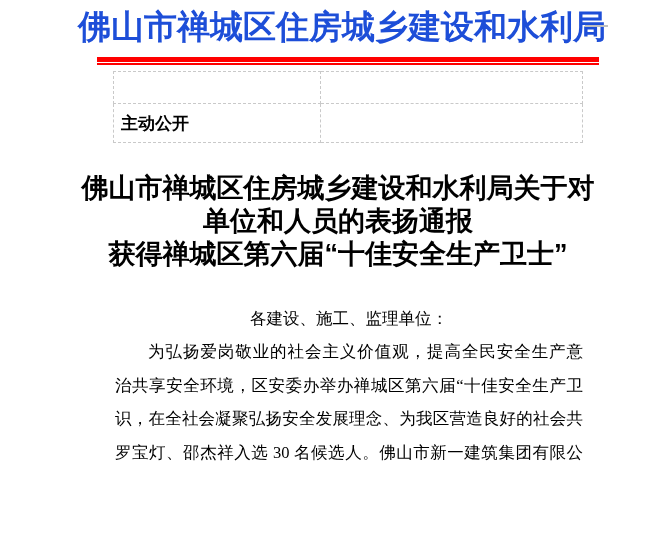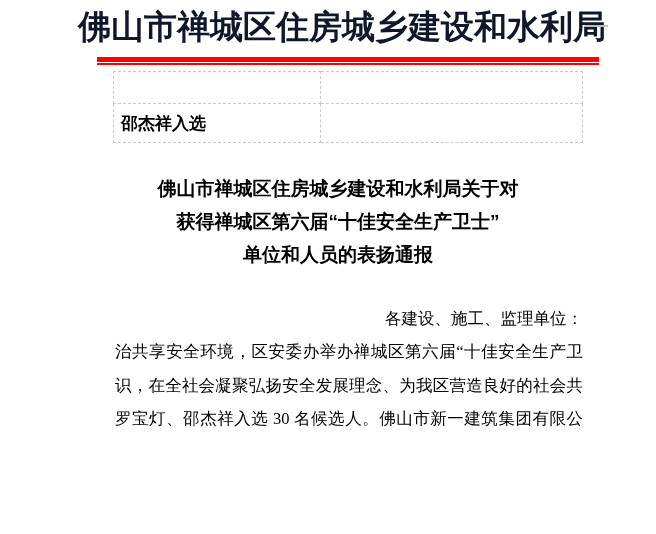--- a/index.html
+++ b/index.html
@@ -15,21 +15,21 @@
 
   
   .agency-header {
     position: absolute;
     top: 5px;
     left: 78px;
     width: 520px;
     text-align: center;
     font-size: 33px;
     font-weight: bold;
-    color: #0f172a;
+    color: #1d4ed8;
     white-space: nowrap;
     font-family: "Liberation Serif", "DejaVu Serif", serif;
   }
   .red-rule {
     position: absolute;
     top: 57px;
     left: 97px;
     width: 502px;
     height: 8px;
     box-sizing: border-box;
@@ -70,36 +70,36 @@
   }
 
   
   .doc-title {
     position: absolute;
     top: 172px;
     left: 80px;
     width: 516px;
     text-align: center;
     font-weight: bold;
-    font-size: 19px;
+    font-size: 27px;
     line-height: 33px;
     font-family: "Liberation Sans", "DejaVu Sans", sans-serif;
   }
 
   
   .body-text {
     position: absolute;
     top: 302px;
     left: 115px;
     width: 468px;
     font-size: 16.5px;
     line-height: 33.4px;
     font-family: "Liberation Serif", "DejaVu Serif", serif;
   }
-  .salutation { text-align: right; }
+  .salutation { text-align: center; }
   .para-line {
     text-align: justify;
     text-align-last: justify;
     text-justify: inter-character;
   }
   .para-line.indent { text-indent: 2em; }
 </style>
 </head>
 <body>
 
@@ -111,32 +111,33 @@
 
   <div class="anchor-line"></div>
 
   <table class="meta-table">
     <tbody>
       <tr class="row-1">
         <td class="col-1"></td>
         <td></td>
       </tr>
       <tr class="row-2">
-        <td class="col-1 cell-label">邵杰祥入选</td>
+        <td class="col-1 cell-label">主动公开</td>
         <td></td>
       </tr>
     </tbody>
   </table>
 
   <div class="doc-title">
     <div>佛山市禅城区住房城乡建设和水利局关于对</div>
+    <div>单位和人员的表扬通报</div>
     <div>获得禅城区第六届“十佳安全生产卫士”</div>
-    <div>单位和人员的表扬通报</div>
   </div>
 
   <div class="body-text">
     <div class="salutation">各建设、施工、监理单位：</div>
+    <div class="para-line indent">为弘扬爱岗敬业的社会主义价值观，提高全民安全生产意</div>
     <div class="para-line">治共享安全环境，区安委办举办禅城区第六届“十佳安全生产卫</div>
     <div class="para-line">识，在全社会凝聚弘扬安全发展理念、为我区营造良好的社会共</div>
     <div class="para-line">罗宝灯、邵杰祥入选 30 名候选人。佛山市新一建筑集团有限公</div>
   </div>
 
 </div>
 
 </body></html>

